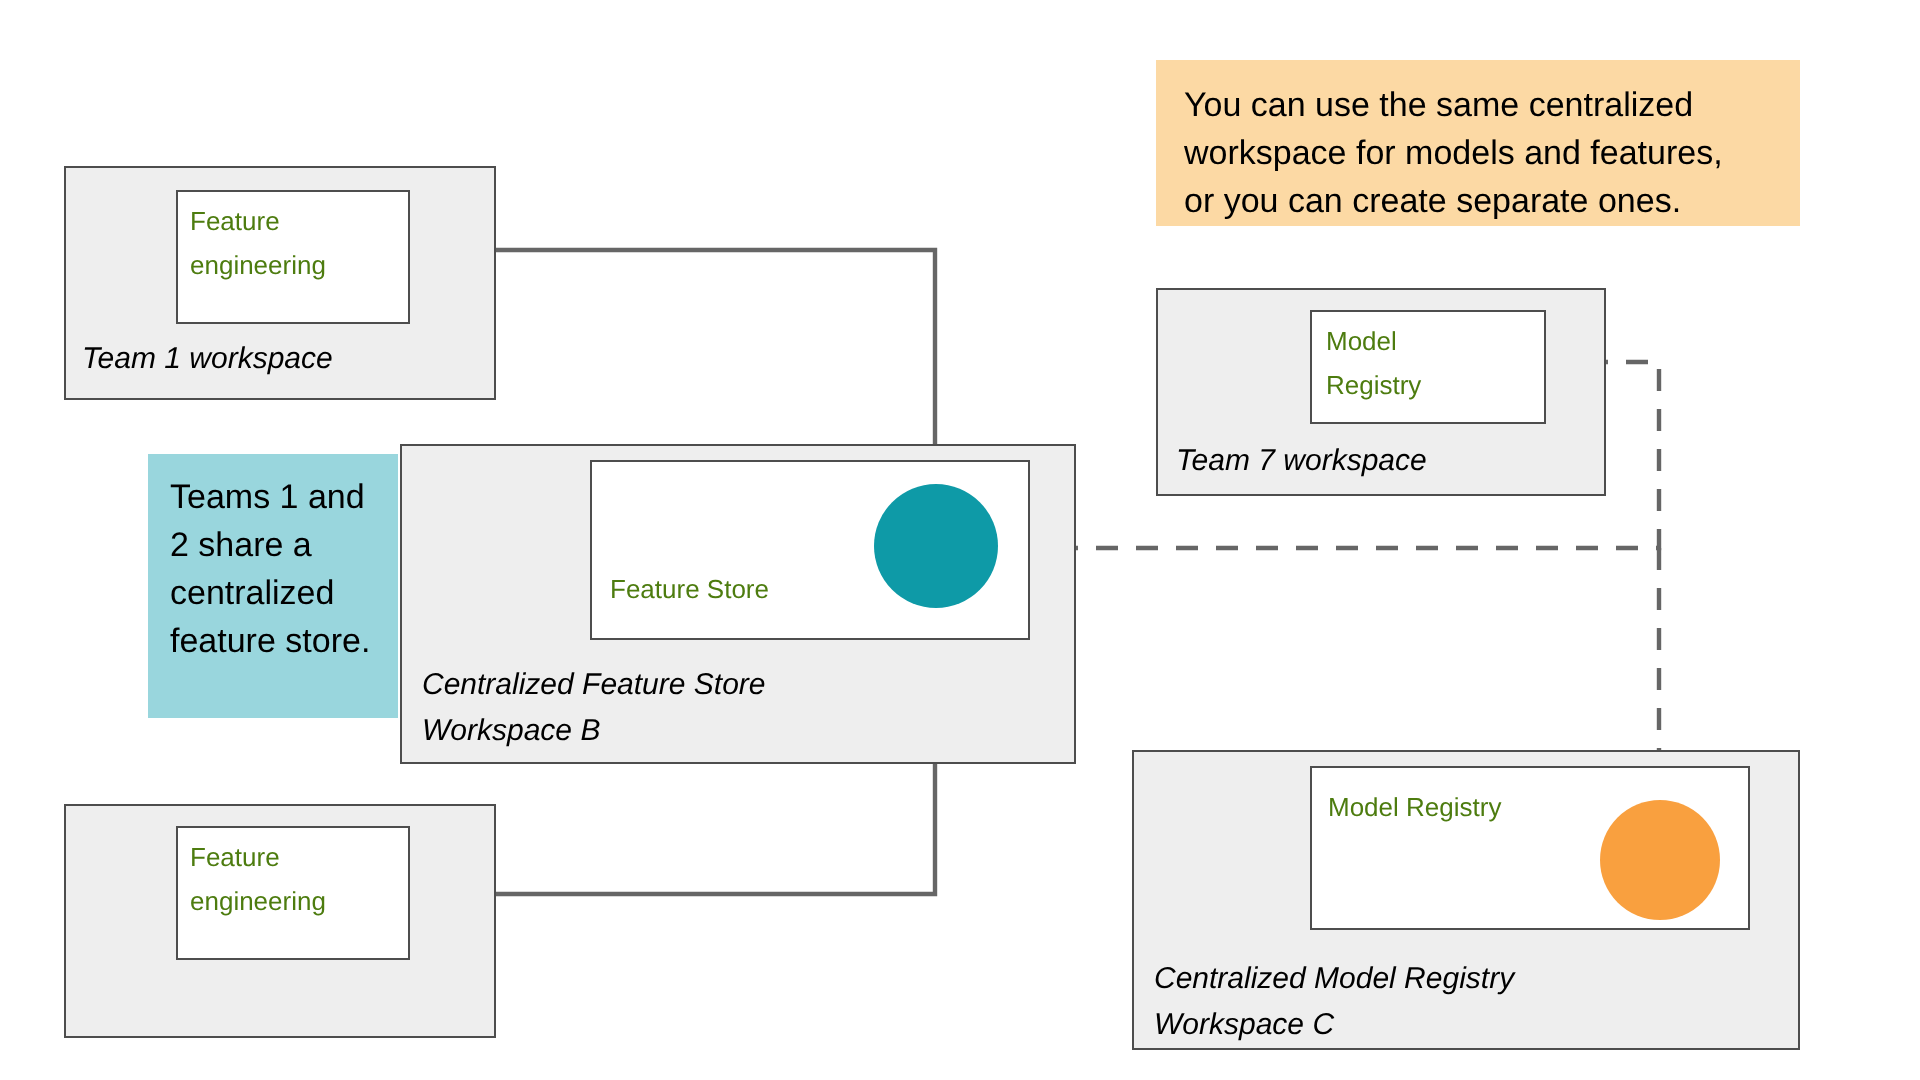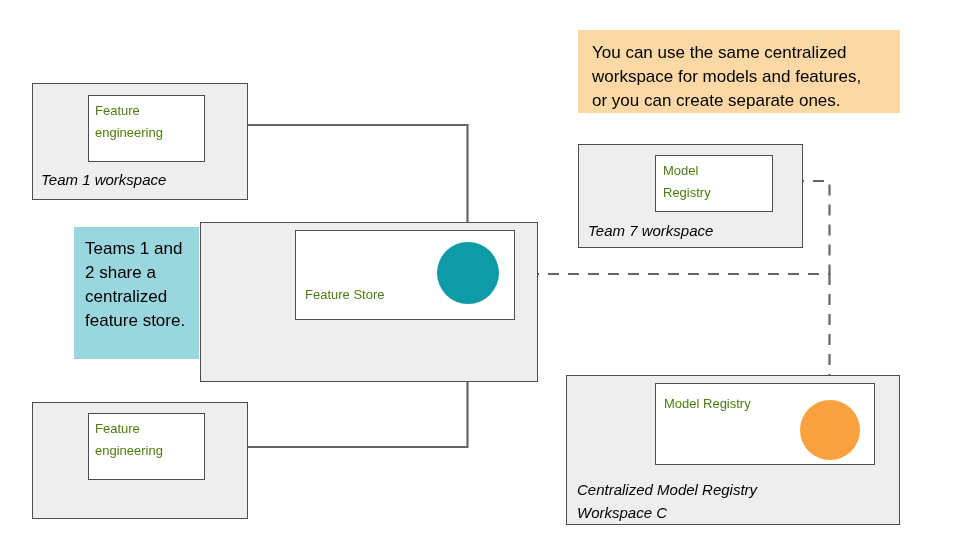--- a/index.html
+++ b/index.html
@@ -97,20 +97,22 @@
 
   <div class="workspace" style="left:32px; top:402px; width:216px; height:117px;"></div>
   <div class="inner-box" style="left:88px; top:413px; width:117px; height:67px;"></div>
   <div class="inner-label" style="left:95px; top:418px; width:110px;">Feature
 engineering</div>
 
   <div class="workspace" style="left:200px; top:222px; width:338px; height:160px;"></div>
   <div class="inner-box" style="left:295px; top:230px; width:220px; height:90px;"></div>
   <div class="inner-label" style="left:305px; top:240px; width:200px;margin-top:44px;">Feature Store</div>
   <div class="circle" style="left:437px; top:242px; width:62px; height:62px; background:#0e9aa7;"></div>
+  <div class="ws-label" style="left:211px; top:331px; width:300px;">Centralized Feature Store
+Workspace B</div>
 
   <div class="workspace" style="left:578px; top:144px; width:225px; height:104px;"></div>
   <div class="inner-box" style="left:655px; top:155px; width:118px; height:57px;"></div>
   <div class="inner-label" style="left:663px; top:160px; width:110px;">Model
 Registry</div>
   <div class="ws-label" style="left:588px; top:219px; width:210px;">Team 7 workspace</div>
 
   <div class="workspace" style="left:566px; top:375px; width:334px; height:150px;"></div>
   <div class="inner-box" style="left:655px; top:383px; width:220px; height:82px;"></div>
   <div class="inner-label" style="left:664px; top:393px; width:200px;">Model Registry</div>

